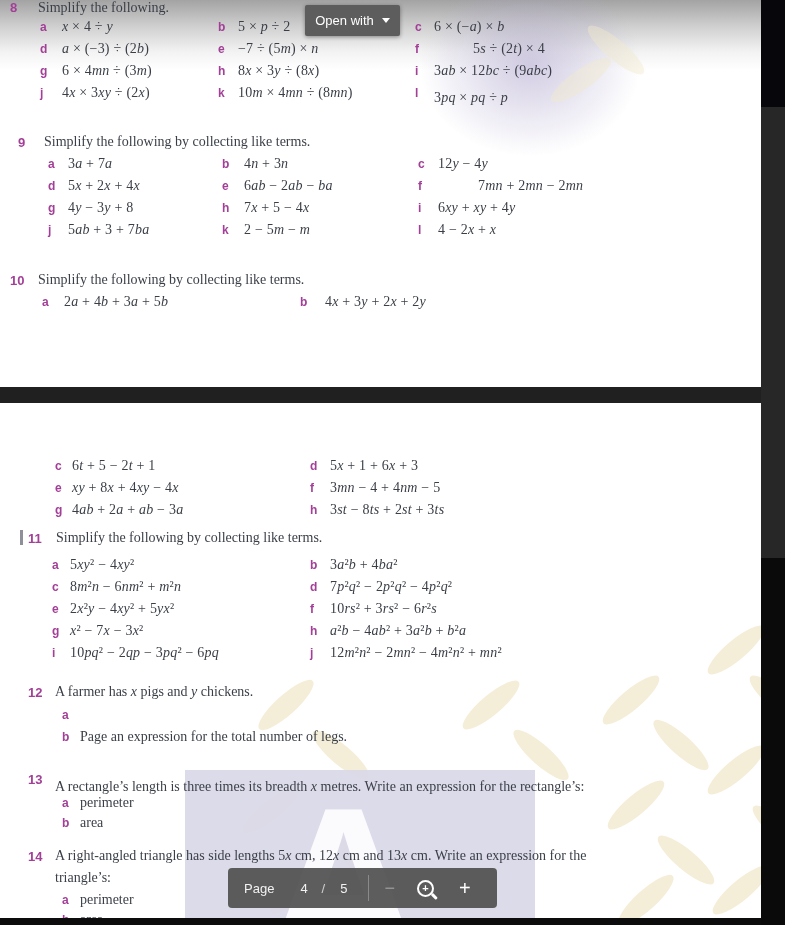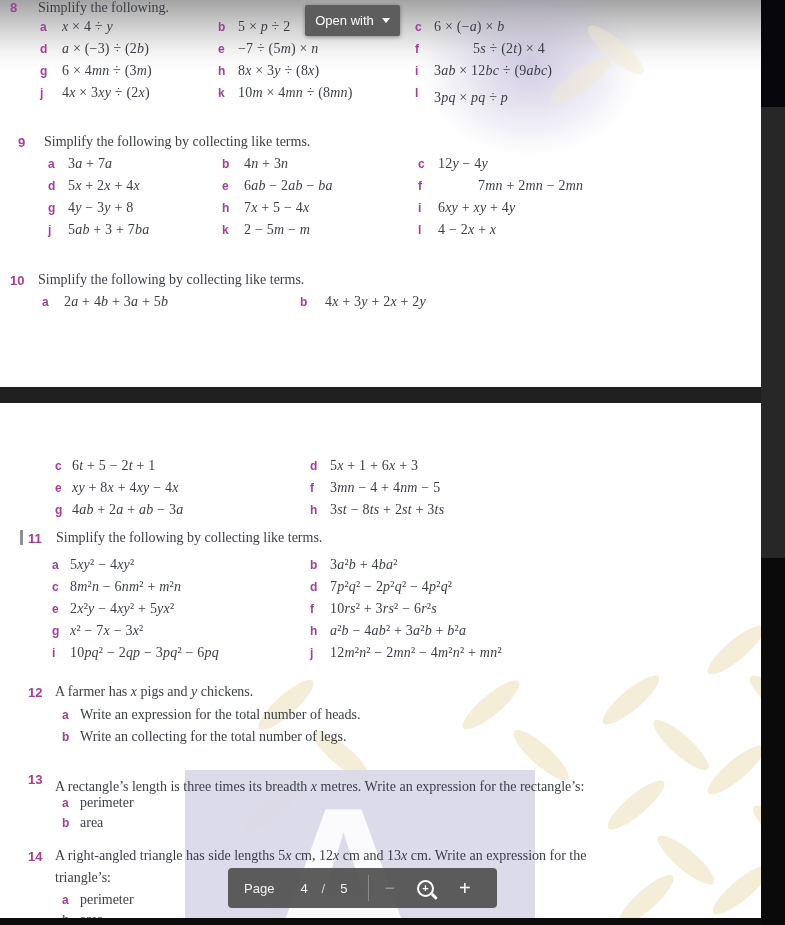--- a/index.html
+++ b/index.html
@@ -179,23 +179,22 @@
     <span class="plbl" style="left:310px;top:221px;">h</span>
       <span class="expr" style="left:330px;top:220px;"><i>a</i>²<i>b</i> − 4<i>ab</i>² + 3<i>a</i>²<i>b</i> + <i>b</i>²<i>a</i></span>
     <span class="plbl" style="left:52px;top:243px;">i</span>
       <span class="expr" style="left:70px;top:242px;">10<i>pq</i>² − 2<i>qp</i> − 3<i>pq</i>² − 6<i>pq</i></span>
     <span class="plbl" style="left:310px;top:243px;">j</span>
       <span class="expr" style="left:330px;top:242px;">12<i>m</i>²<i>n</i>² − 2<i>mn</i>² − 4<i>m</i>²<i>n</i>² + <i>mn</i>²</span>
 
     <span class="qnum" style="left:28px;top:282px;">12</span>
     <span class="txt" style="left:55px;top:281px;">A farmer has <i>x</i> pigs and <i>y</i> chickens.</span>
     <span class="plbl" style="left:62px;top:305px;">a</span>
-      <span class="txt" style="left:80px;top:304px;">Write an expression for the total number of heads.</span>
     <span class="plbl" style="left:62px;top:327px;">b</span>
-      <span class="txt" style="left:80px;top:326px;">Write an collecting for the total number of legs.</span>
+      <span class="txt" style="left:80px;top:326px;">Page an expression for the total number of legs.</span>
 
     <span class="qnum" style="left:28px;top:369px;">13</span>
     <span class="txt" style="left:55px;top:376px;">A rectangle’s length is three times its breadth <i>x</i> metres. Write an expression for the rectangle’s:</span>
     <span class="plbl" style="left:62px;top:393px;">a</span>
       <span class="txt" style="left:80px;top:392px;">perimeter</span>
     <span class="plbl" style="left:62px;top:413px;">b</span>
       <span class="txt" style="left:80px;top:412px;">area</span>
 
     <span class="qnum" style="left:28px;top:446px;">14</span>
     <span class="txt" style="left:55px;top:445px;">A right-angled triangle has side lengths 5<i>x</i> cm, 12<i>x</i> cm and 13<i>x</i> cm. Write an expression for the</span>

